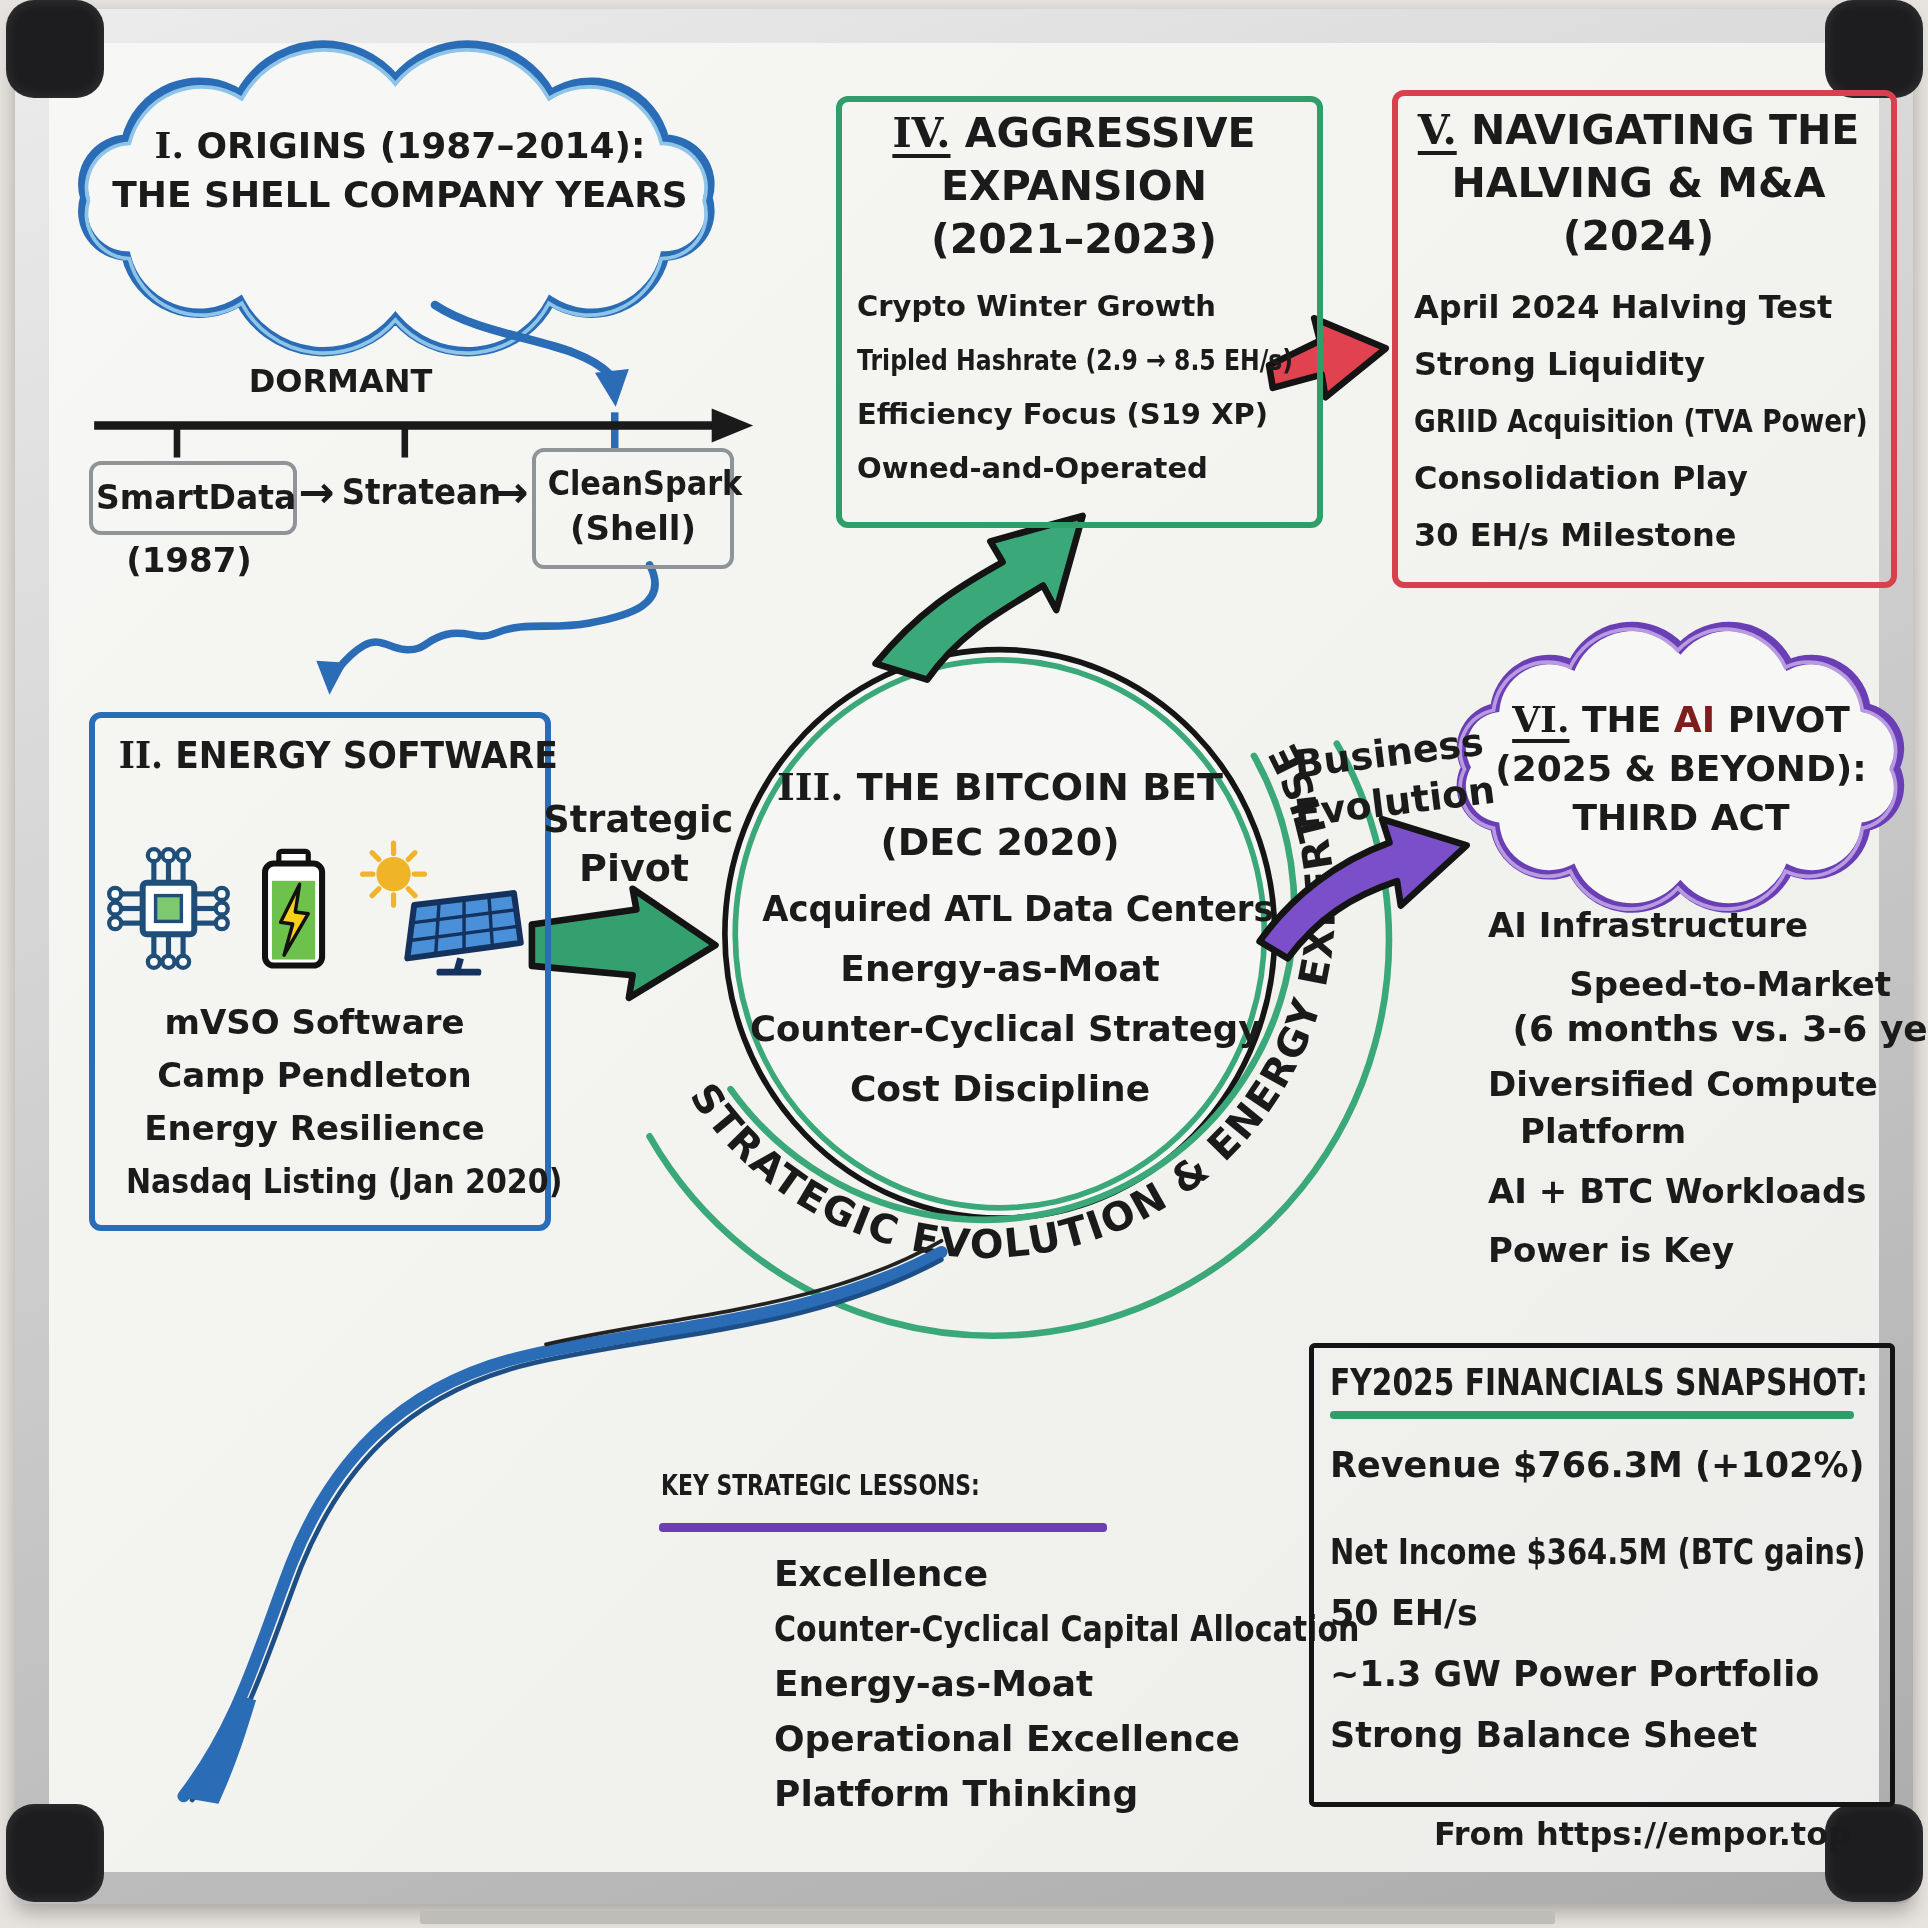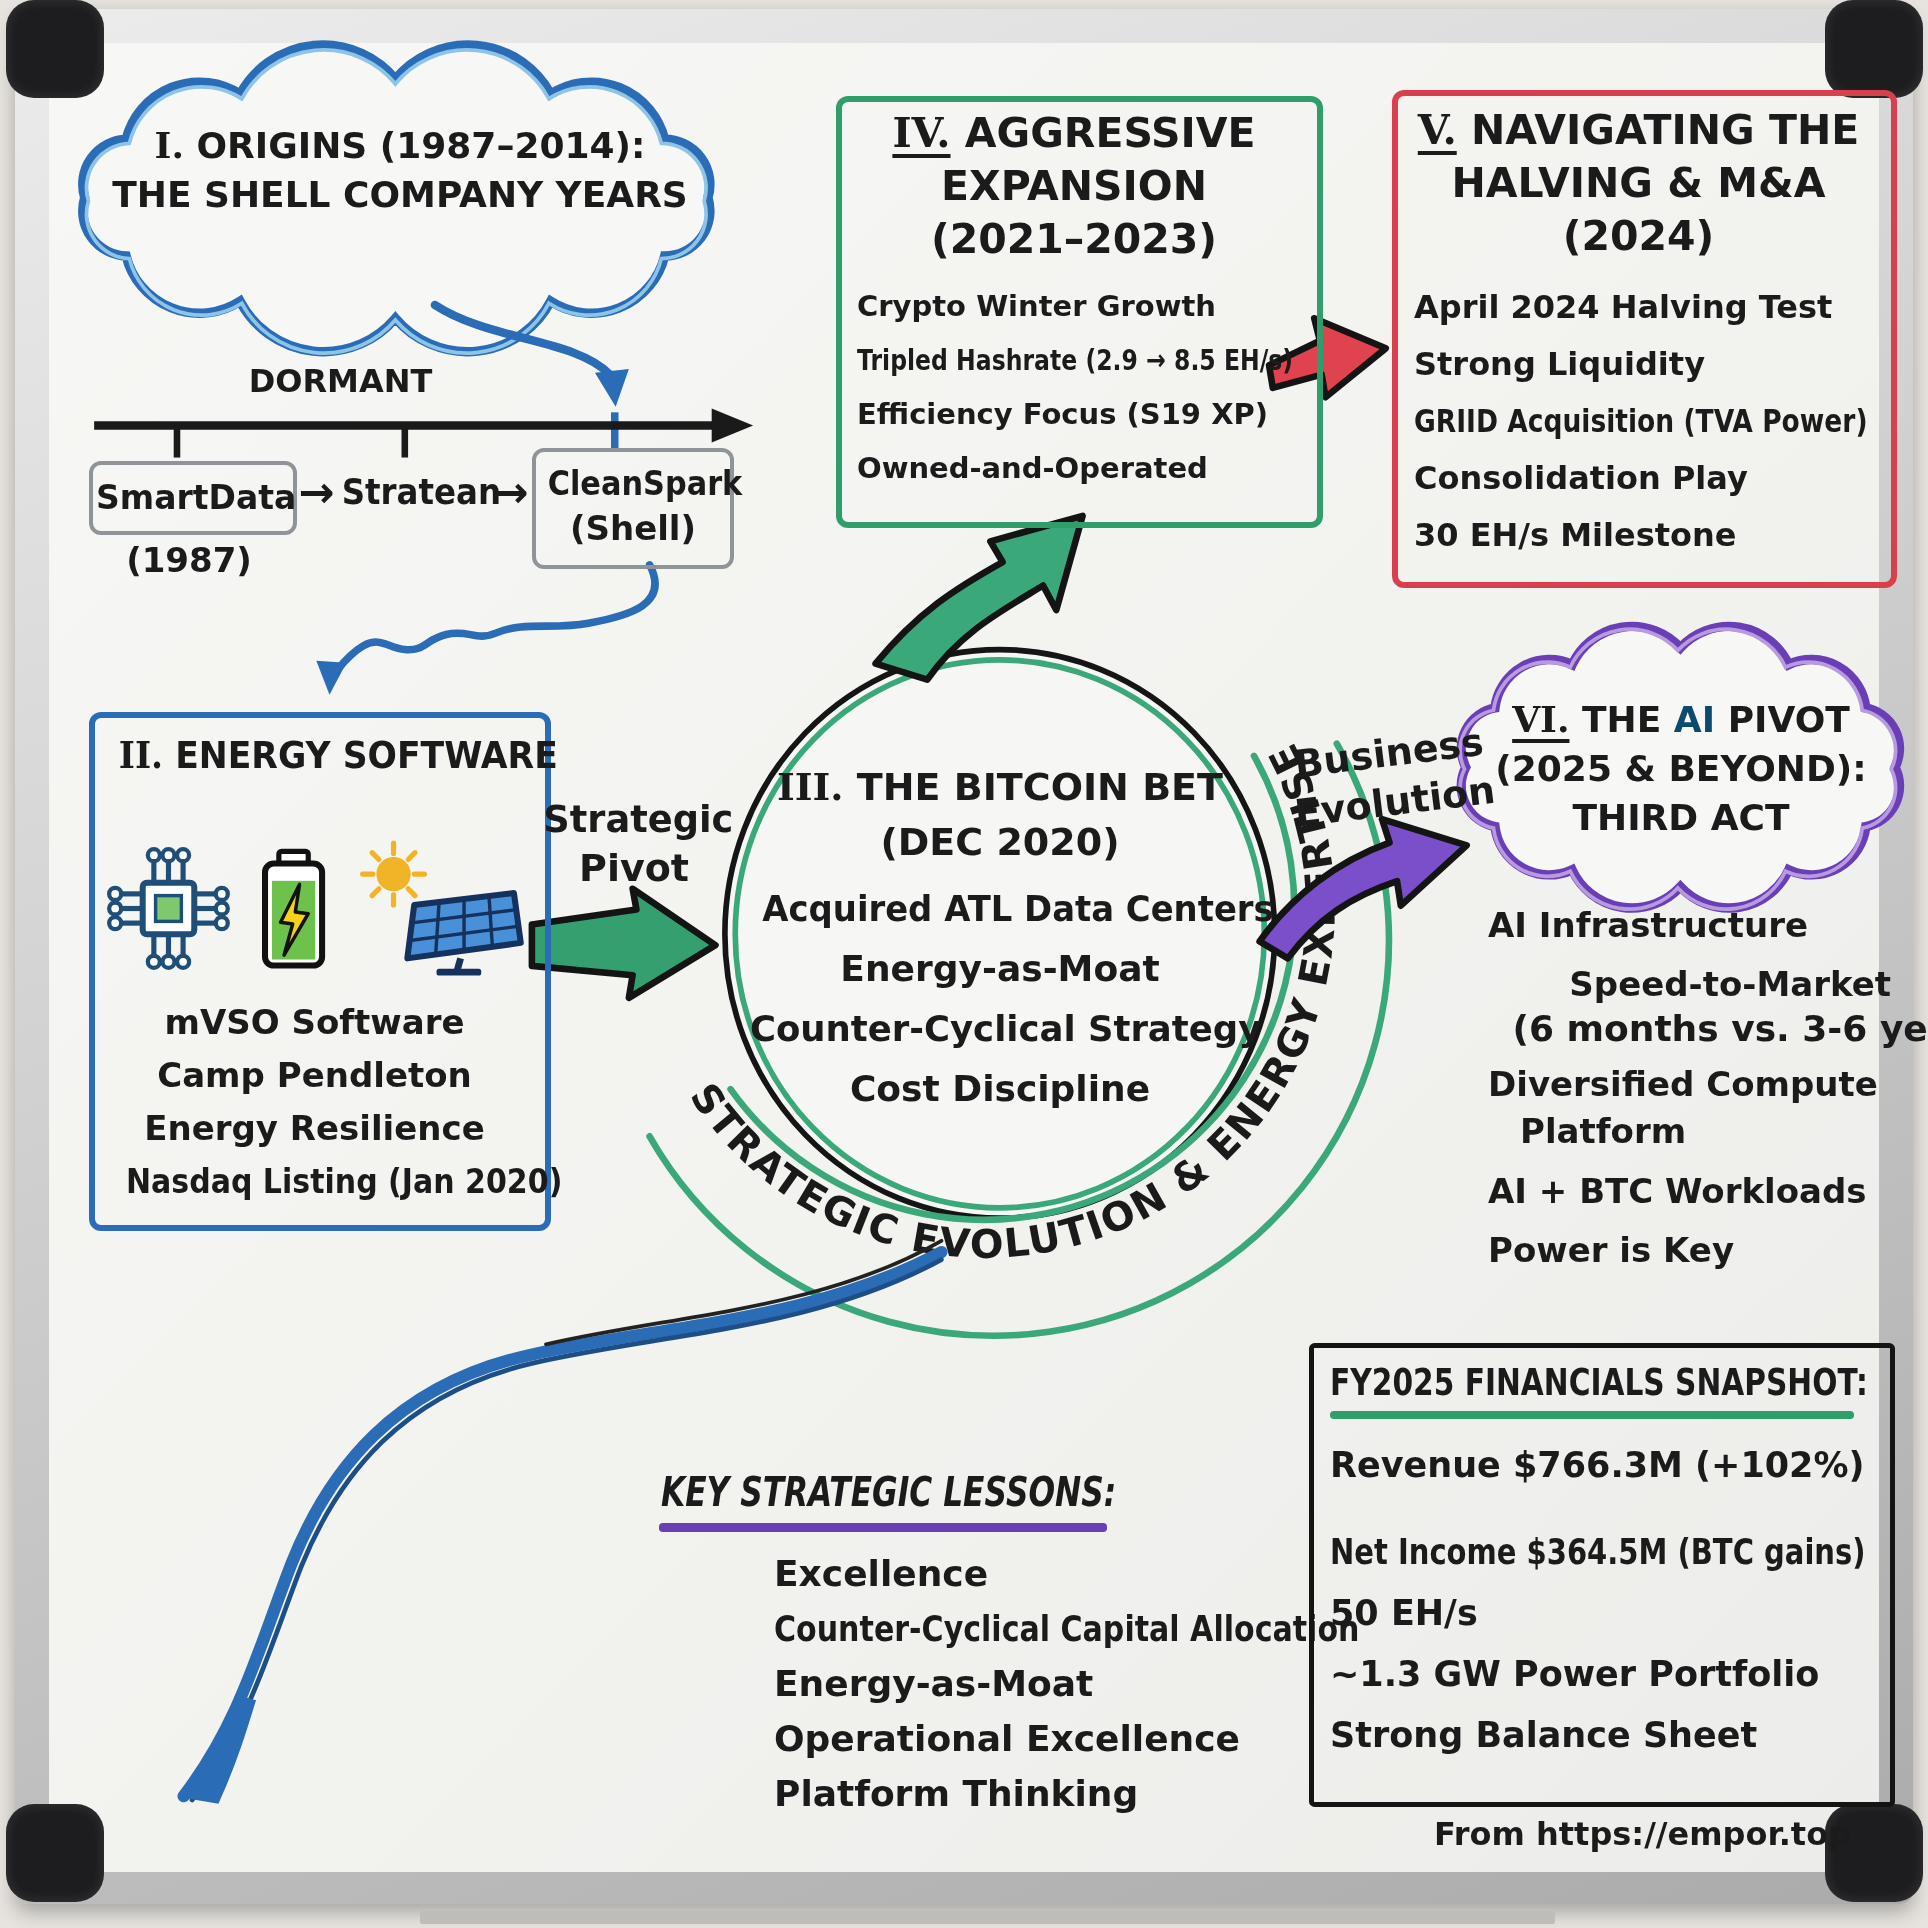--- a/index.html
+++ b/index.html
@@ -13,21 +13,21 @@
   .corner{position:absolute;width:98px;height:98px;background:#1d1d1f;border-radius:28px;
           box-shadow:inset 0 0 13px rgba(255,255,255,.12);}
   .tray{position:absolute;left:420px;top:1911px;width:1135px;height:13px;background:#bfbdb8;border-radius:2.8px;}
   svg.layer{position:absolute;left:0;top:0;z-index:2;}
   .t{position:absolute;z-index:3;font-weight:bold;color:#1b1b1b;}
   .ctr{text-align:center;}
   .rt{text-align:center;}
   .rn{font-family:"DejaVu Serif",serif;}
   .rnu{text-decoration:underline;text-underline-offset:6.6px;text-decoration-thickness:3.8px;}
   .ln{display:inline-block;white-space:nowrap;}
-  .ai{color:#0c4a6e;}
+  .ai{color:#7f1d1d;}
   .gbox{position:absolute;z-index:3;border-radius:12px;background:transparent;}
   .ul{position:absolute;z-index:3;border-radius:3.8px;}
   .sub{font-size:36px;padding-left:24.5px;text-align:right;}
   .wrapitem{white-space:normal;padding-left:32px;text-indent:-32px;line-height:45px;max-width:395px;}
   .vi-item{margin-bottom:12.2px;line-height:47px;}
   .fy-item{line-height:61px;}
   .fy-item.gap{margin-top:26px;}
   .rot{transform:rotate(-7deg);}
 </style>
 </head>
@@ -267,21 +267,21 @@
   </div>
   <div class="t" style="left:1488px;top:902px;width:403px;font-size:34px;">
     <div class="vi-item"><span class="ln">AI Infrastructure</span></div>
     <div class="vi-item" style="margin-bottom:0;text-align:right;"><span class="ln">Speed-to-Market</span></div>
     <div class="vi-item sub" style="line-height:41px;"><span class="ln">(6 months vs. 3-6 years)</span></div>
     <div class="vi-item wrapitem">Diversified Compute Platform</div>
     <div class="vi-item"><span class="ln">AI + BTC Workloads</span></div>
     <div class="vi-item"><span class="ln">Power is Key</span></div>
   </div>
 
-  <div class="t" style="left:661px;top:1469px;width:450px;font-size:40px;font-style:italic;">
+  <div class="t" style="left:661px;top:1469px;width:450px;font-size:28px;">
     <span class="ln" style="transform-origin: left top; transform: scaleX(0.782);">KEY STRATEGIC LESSONS:</span>
   </div>
   <div class="ul" style="left:659px;top:1523px;width:448px;height:8.5px;background:#6a3fb5;"></div>
   <div class="t" style="left:774px;top:1546px;width:582px;font-size:36px;line-height:55px;">
     <span class="ln">Excellence</span><br>
     <span class="ln" style="transform-origin: left top; transform: scaleX(0.835);">Counter-Cyclical Capital Allocation</span><br>
     <span class="ln">Energy-as-Moat</span><br>
     <span class="ln">Operational Excellence</span><br>
     <span class="ln">Platform Thinking</span>
   </div>

